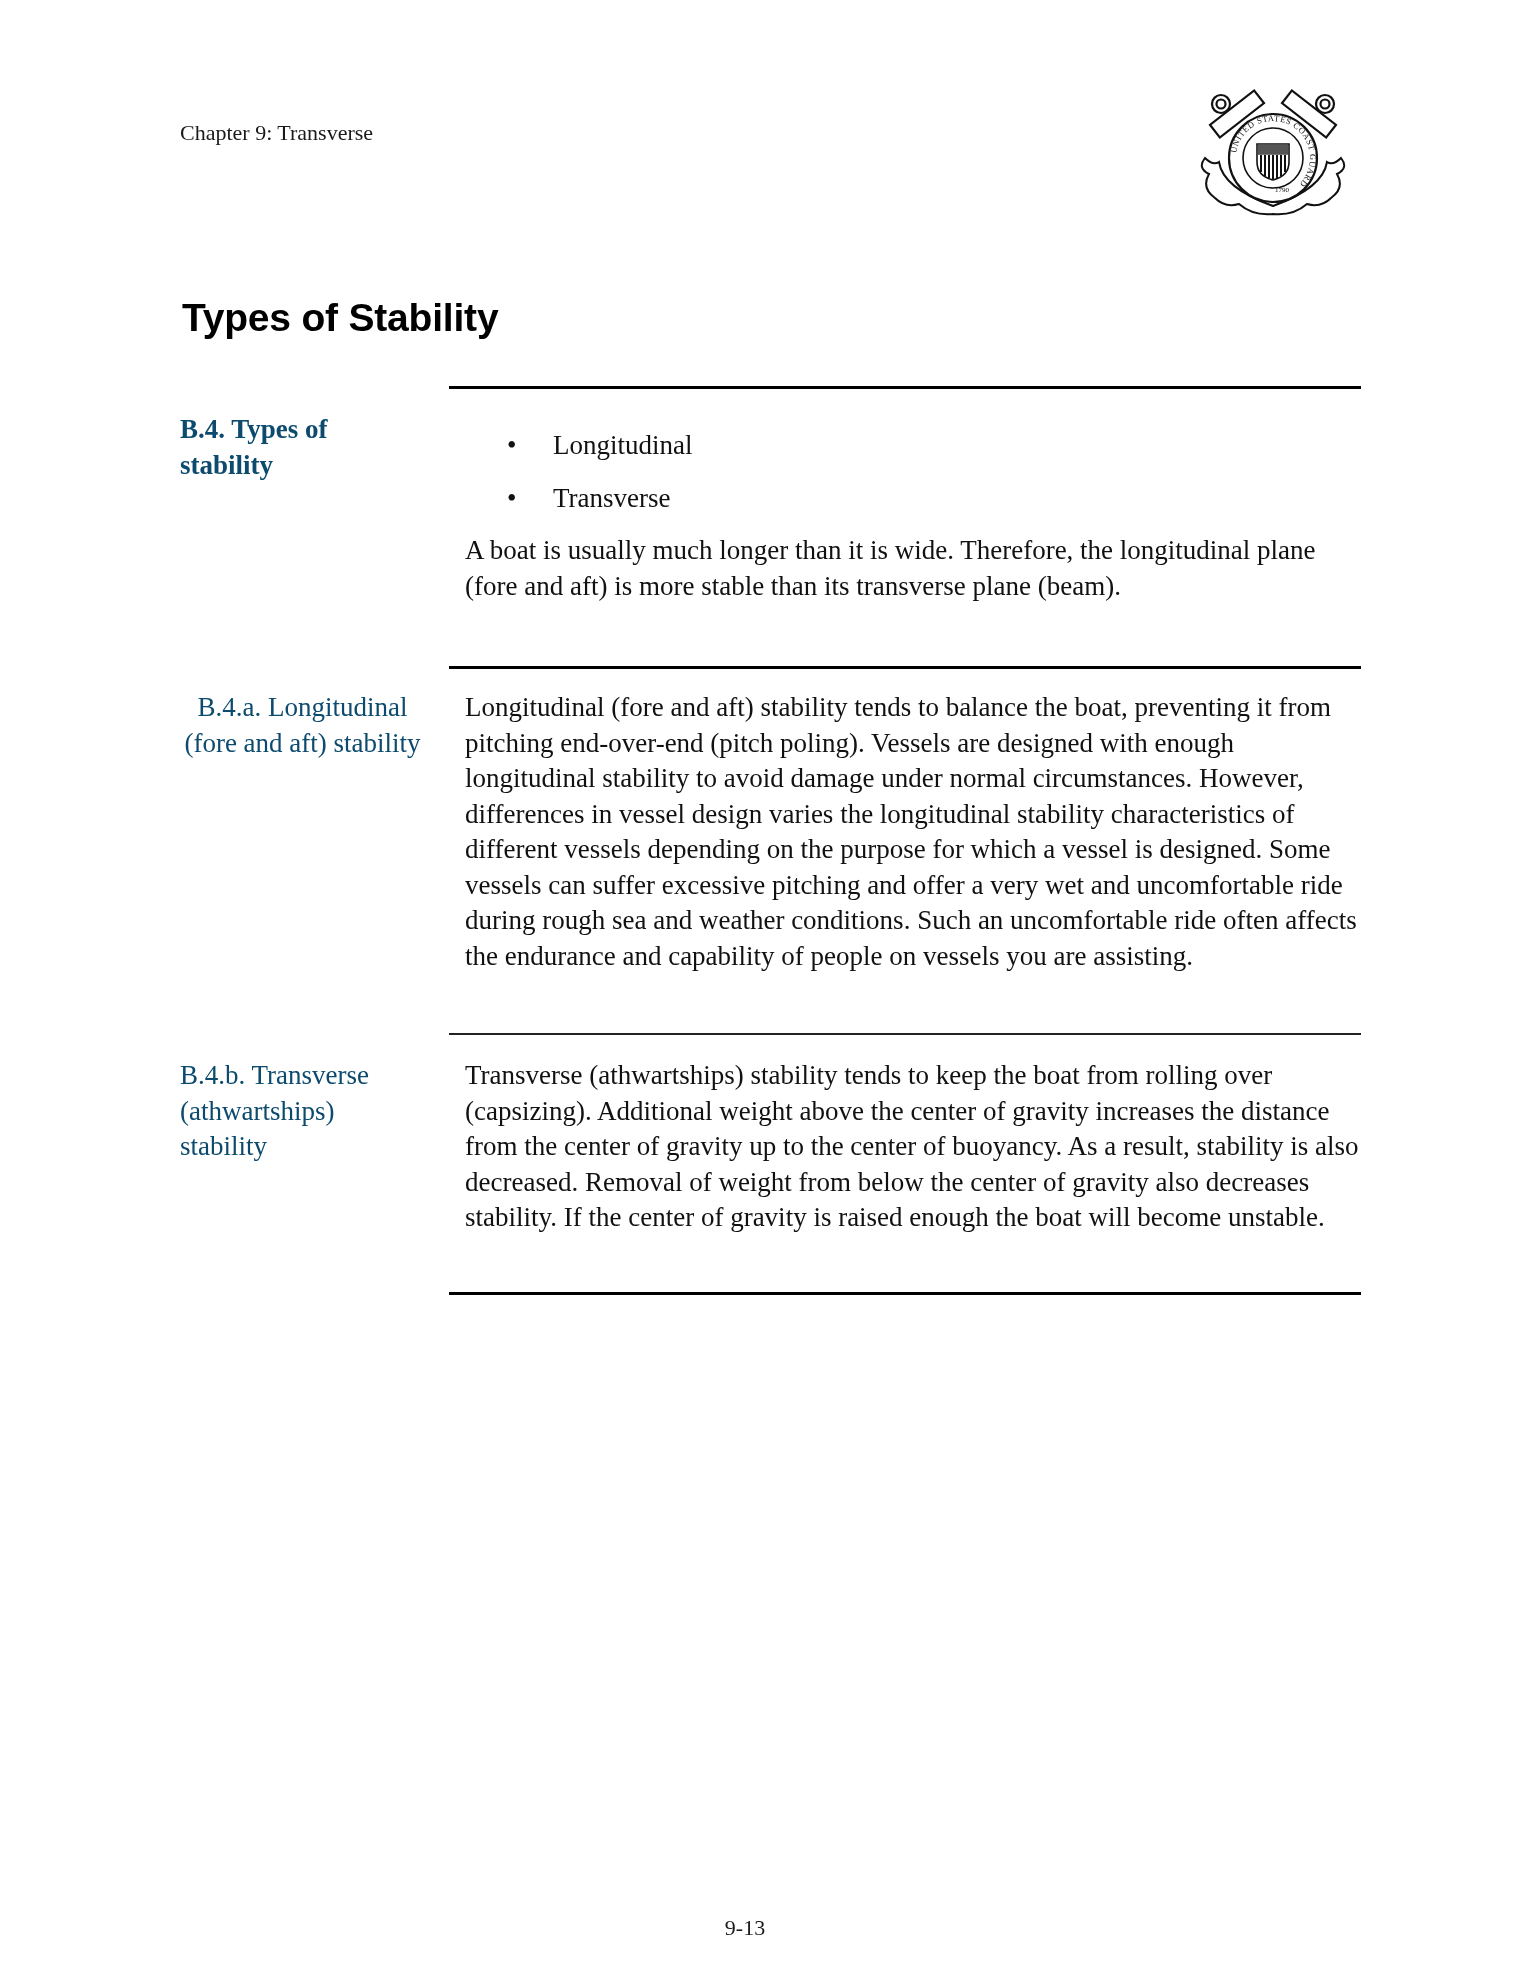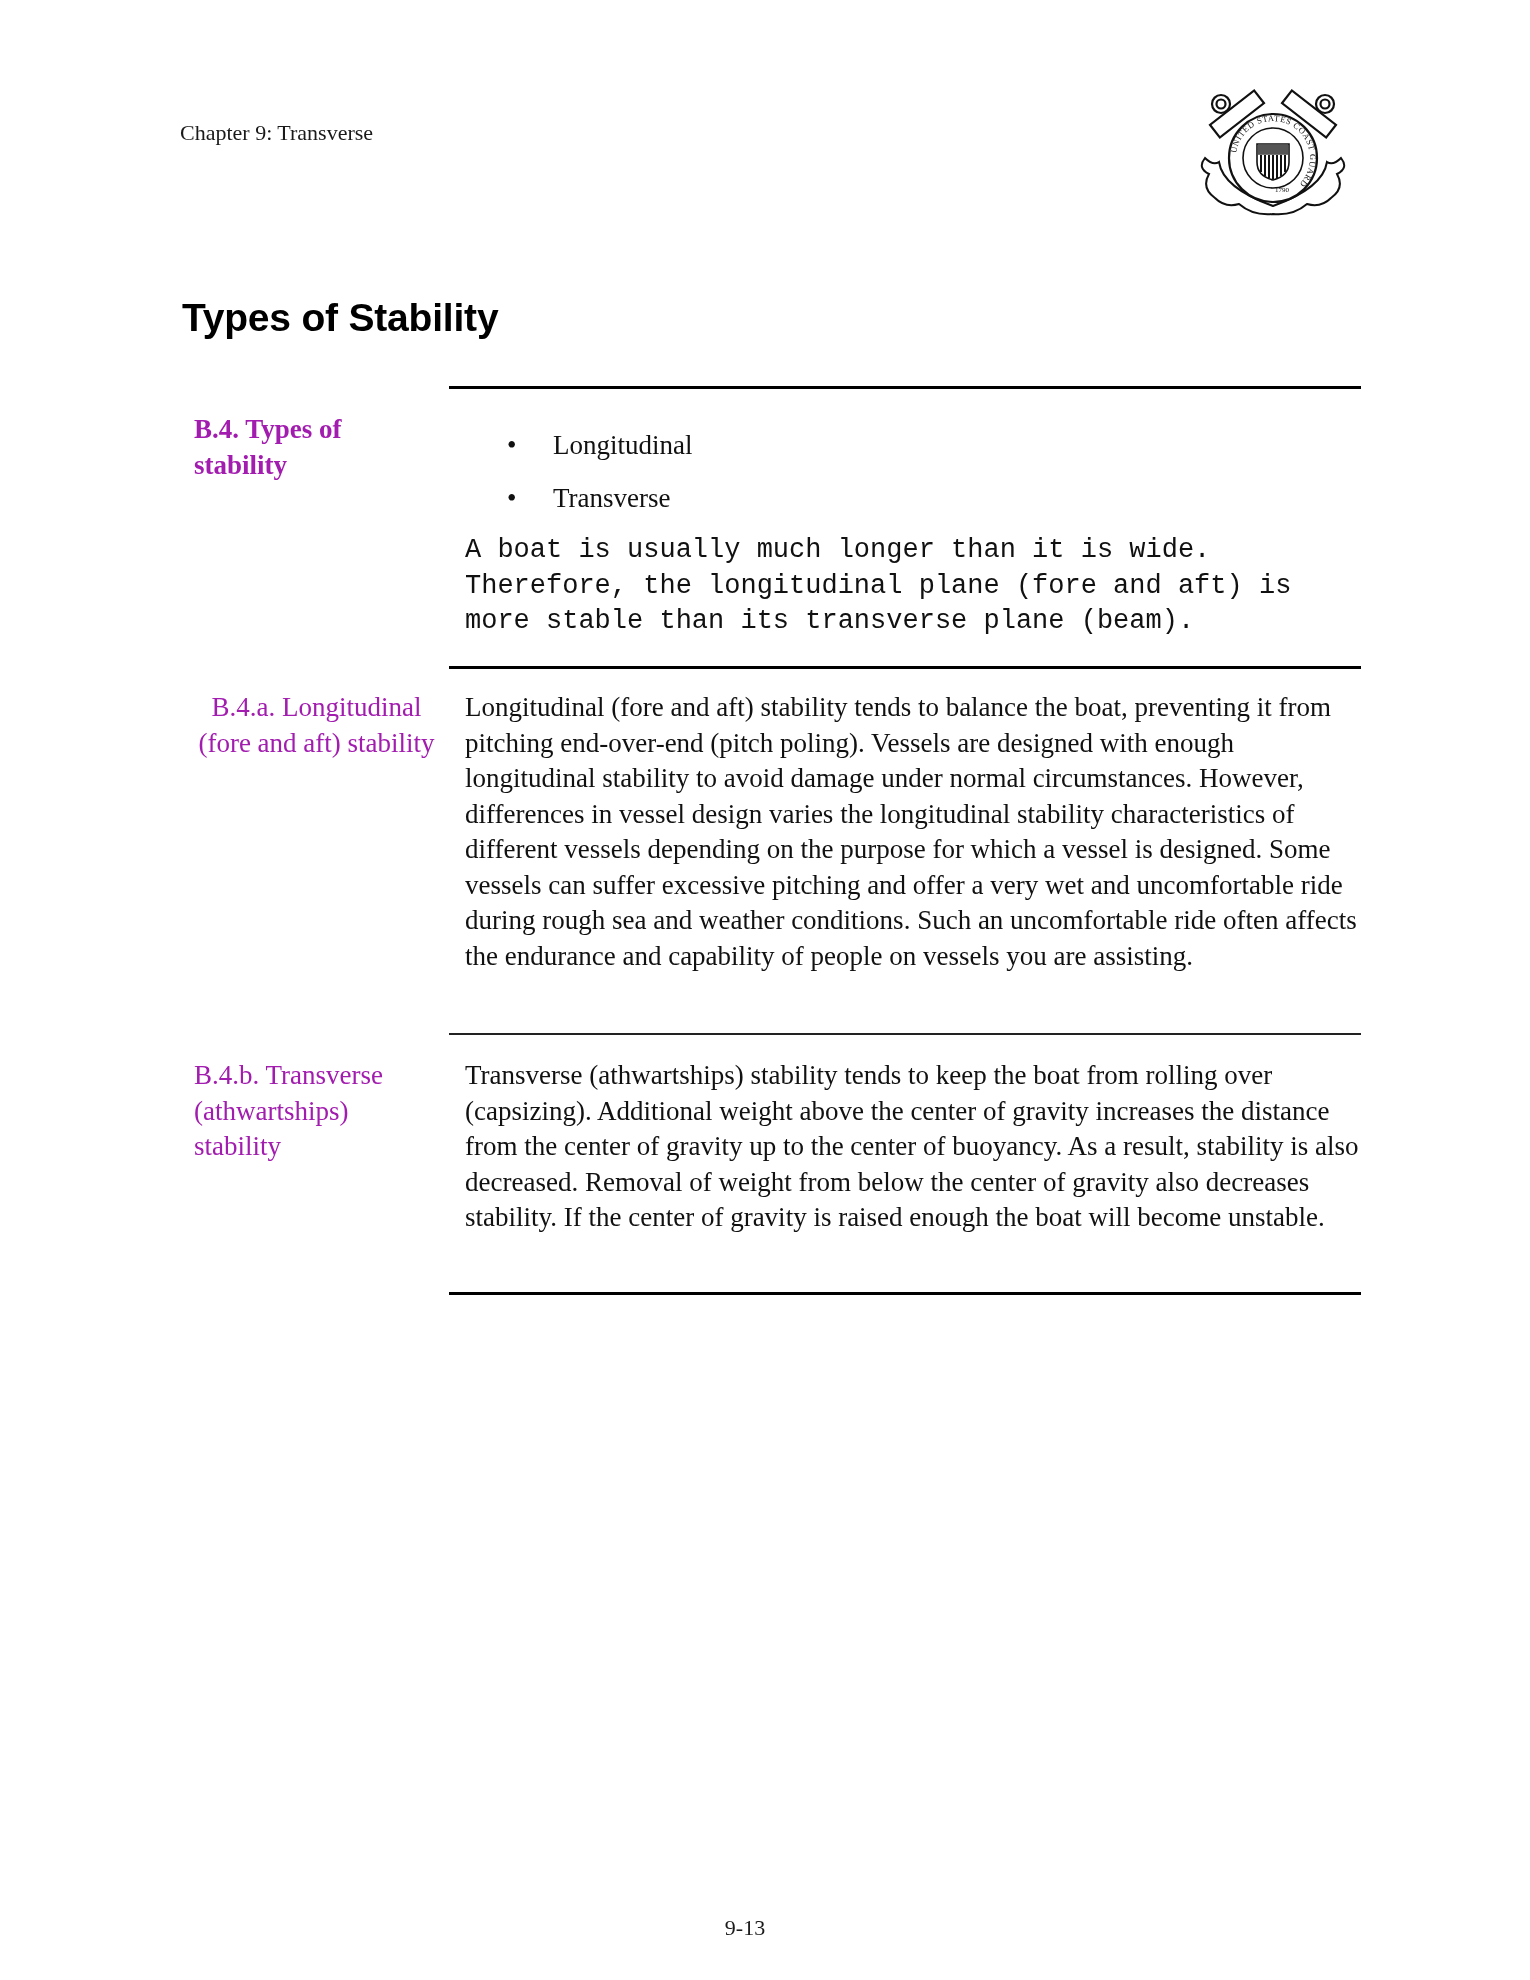--- a/index.html
+++ b/index.html
@@ -49,25 +49,25 @@
     .rule.thick { height: 3px; }
     .rule.thin { height: 1.5px; background: #222; }
 
     .section {
       position: absolute;
       left: 0;
       width: 1530px;
     }
     .side-label {
       position: absolute;
-      left: 194px;
+      left: 180px;
       width: 245px;
       font-size: 27px;
       line-height: 35.5px;
-      color: #a21caf;
+      color: #0c4a6e;
     }
     .side-label.bold { font-weight: bold; }
     .body-text {
       position: absolute;
       left: 465px;
       width: 900px;
       font-size: 27px;
       line-height: 35.5px;
       color: #111;
     }
@@ -157,21 +157,21 @@
     <ul class="bullets">
       <li>
         <span class="bullet-dot">•</span>
         <span>Longitudinal</span>
       </li>
       <li>
         <span class="bullet-dot">•</span>
         <span>Transverse</span>
       </li>
     </ul>
-    <p style="margin-top:0px;font-family:Liberation Mono, monospace;">A boat is usually much longer than it is wide. Therefore, the longitudinal plane (fore and aft) is more stable than its transverse plane (beam).</p>
+    <p style="margin-top:0px;">A boat is usually much longer than it is wide. Therefore, the longitudinal plane (fore and aft) is more stable than its transverse plane (beam).</p>
   </div>
 </div>
 
 <div class="section">
   <div class="side-label" style="top:690px; width:245px;text-align:center;">B.4.a.  Longitudinal (fore and aft) stability</div>
   <div class="body-text" style="top:690px;">Longitudinal (fore and aft) stability tends to balance the boat, preventing it from pitching end-over-end (pitch poling). Vessels are designed with enough longitudinal stability to avoid damage under normal circumstances. However, differences in vessel design varies the longitudinal stability characteristics of different vessels depending on the purpose for which a vessel is designed. Some vessels can suffer excessive pitching and offer a very wet and uncomfortable ride during rough sea and weather conditions. Such an uncomfortable ride often affects the endurance and capability of people on vessels you are assisting.</div>
 </div>
 
 <div class="section">
   <div class="side-label" style="top:1058px; width:235px;">B.4.b.  Transverse (athwartships) stability</div>

